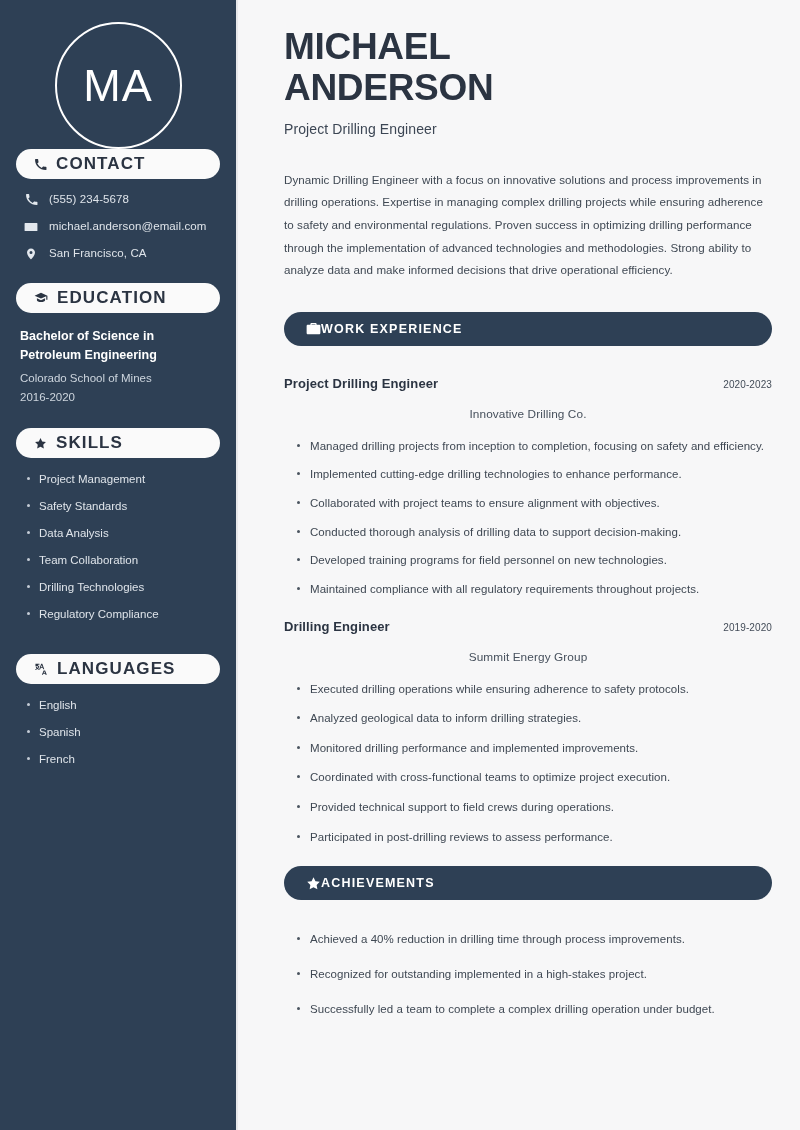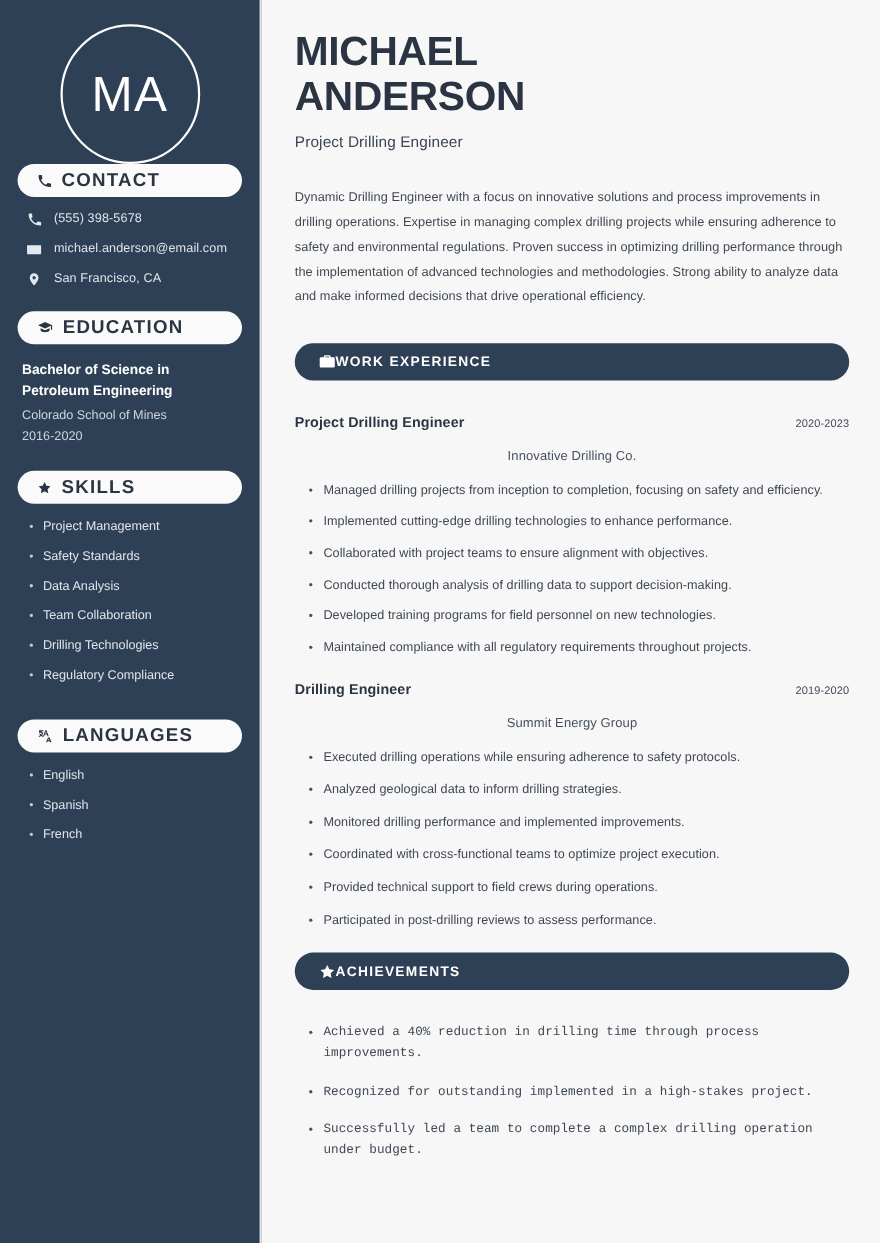--- a/index.html
+++ b/index.html
@@ -142,21 +142,21 @@
     top: 5px;
     width: 3px;
     height: 3px;
     border-radius: 50%;
     background: #c4ccd6;
   }
 
   
   .main {
     flex: 1;
-    padding: 26px 28px 0 30px;
+    padding: 26px 28px 0 46px;
     min-width: 0;
   }
 
   .name {
     font-size: 37px;
     font-weight: 700;
     color: #2b3442;
     line-height: 1.12;
     letter-spacing: -0.3px;
     text-transform: uppercase;
@@ -249,21 +249,21 @@
     content: "";
     position: absolute;
     left: 0;
     top: 7px;
     width: 3px;
     height: 3px;
     border-radius: 50%;
     background: #4a545f;
   }
 
-  .bullets.achievements li { margin-bottom: 16px; font-family: Liberation Mono, monospace; }
+  .bullets.achievements li { margin-bottom: 16px; }
 
   .job.second .bullets li { margin-bottom: 11px; }
 </style>
 </head>
 <body>
 
 <div class="resume">
 
   <aside class="sidebar">
 
@@ -282,21 +282,21 @@
       <span class="pill-label">CONTACT</span>
     </div>
 
     <div class="contact-list">
       <div class="contact-row">
         <span class="ico">
           <svg width="13" height="13" viewBox="0 0 24 24" fill="#e3e8ee">
               <path d="M6.6 10.8c1.7 3.4 4.2 5.9 7.6 7.6l2.5-2.5c.3-.3.8-.4 1.2-.3 1.2.4 2.6.6 4 .6.6 0 1.1.5 1.1 1.1V21c0 .6-.5 1.1-1.1 1.1C10.4 22.1 1.9 13.6 1.9 3.1 1.9 2.5 2.4 2 3 2h3.7c.6 0 1.1.5 1.1 1.1 0 1.4.2 2.8.6 4 .1.4 0 .9-.3 1.2l-2.5 2.5z"></path>
             </svg>
         </span>
-        <span class="contact-text">(555) 398-5678</span>
+        <span class="contact-text">(555) 234-5678</span>
       </div>
       <div class="contact-row">
         <span class="ico">
           <svg width="14" height="14" viewBox="0 0 24 24" fill="#e3e8ee">
               <path d="M2 5h20c.6 0 1 .4 1 1v12c0 .6-.4 1-1 1H2c-.6 0-1-.4-1-1V6c0-.6.4-1 1-1zm10 8.2L3.3 7H20.7L12 13.2z"></path>
             </svg>
         </span>
         <span class="contact-text">michael.anderson@email.com</span>
       </div>
       <div class="contact-row">

